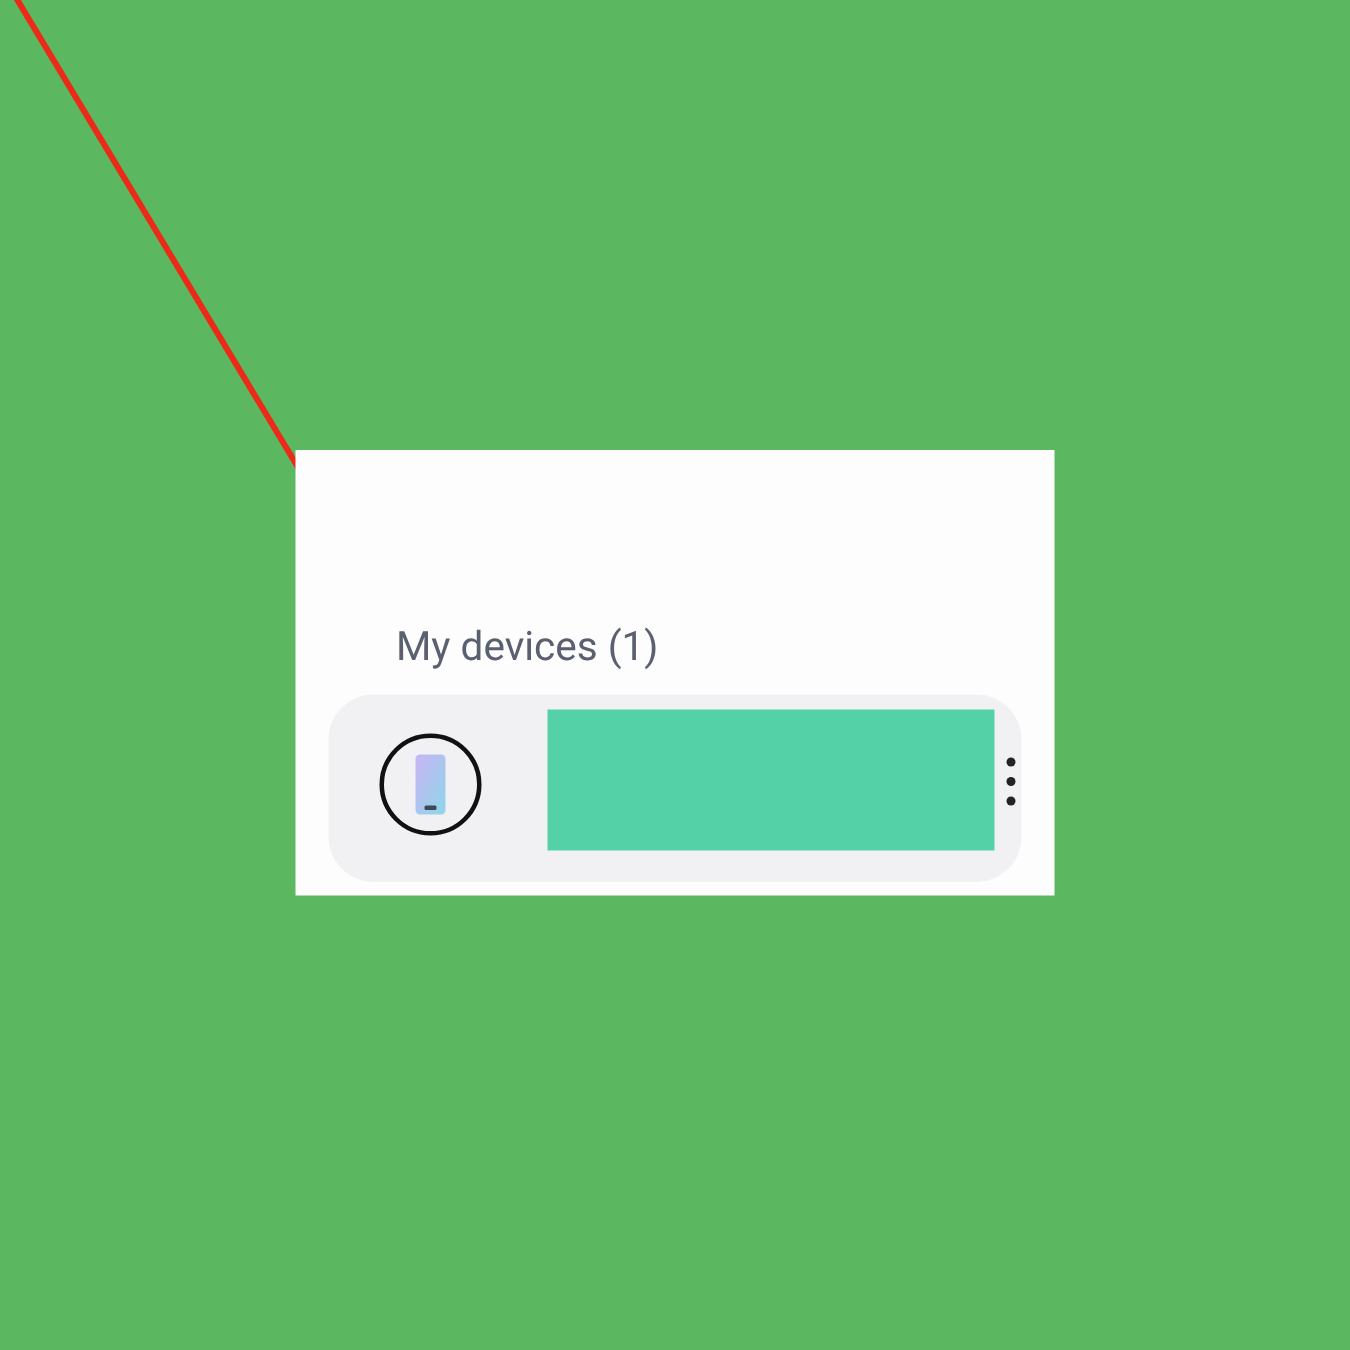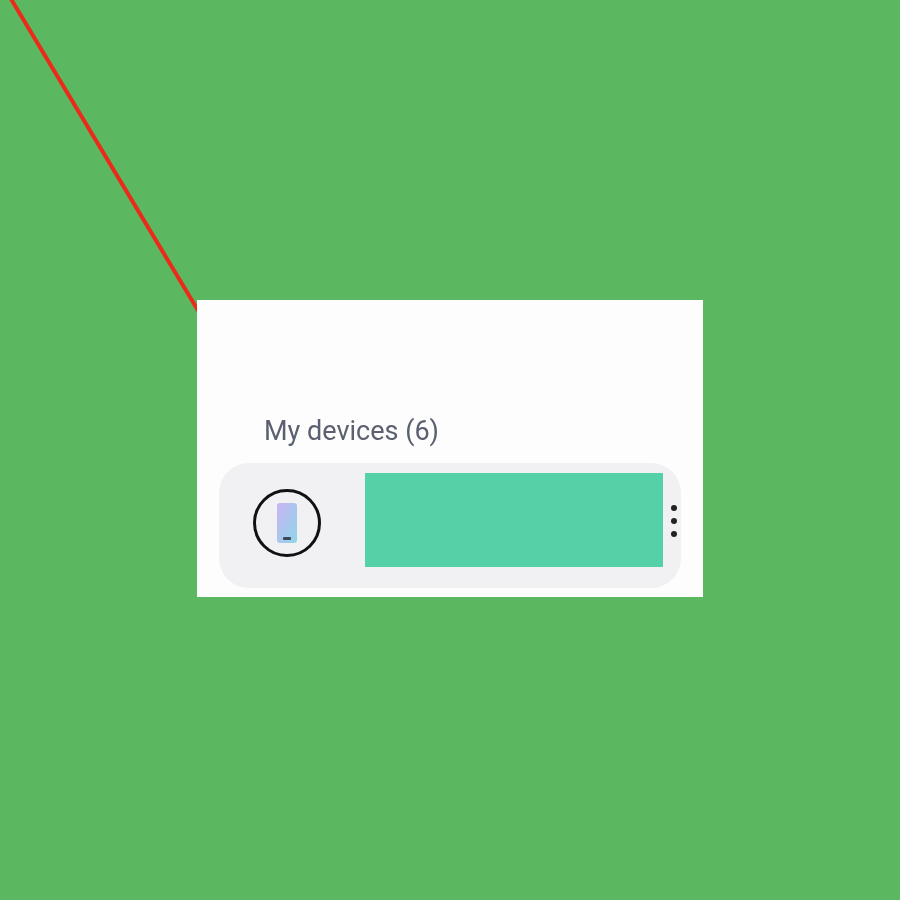--- a/index.html
+++ b/index.html
@@ -87,21 +87,21 @@
 <svg class="arrow-svg" viewBox="0 0 300 440">
   <defs>
     <marker id="arrowhead" markerWidth="10" markerHeight="10" refX="7" refY="3" orient="auto">
       <polygon points="0 0, 9 3, 0 6" fill="#eb2a1a"></polygon>
     </marker>
   </defs>
   <line x1="20" y1="2" x2="262" y2="405" stroke="#eb2a1a" stroke-width="4" marker-end="url(#arrowhead)"></line>
 </svg>
 
 <div class="panel">
-  <div class="section-title">My devices (6)</div>
+  <div class="section-title">My devices (1)</div>
   <div class="device-card">
     <div class="device-icon-circle">
       <svg class="phone-svg" viewBox="0 0 22 42">
         <defs>
           <linearGradient id="pg" x1="0" y1="0" x2="1" y2="1">
             <stop offset="0%" stop-color="#c9b4f4"></stop>
             <stop offset="100%" stop-color="#8fd6e8"></stop>
           </linearGradient>
         </defs>
         <rect x="1" y="1" width="20" height="40" rx="3" fill="url(#pg)"></rect>

